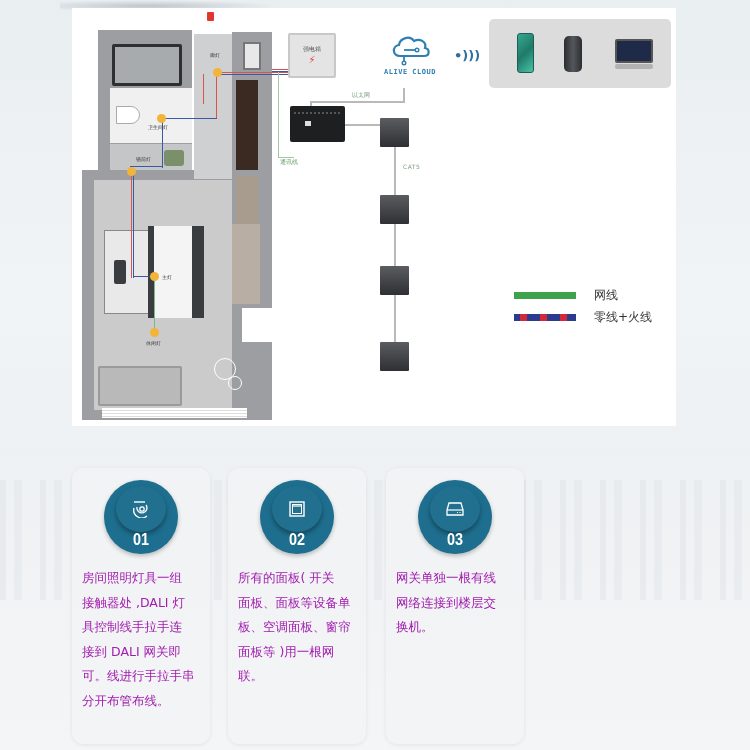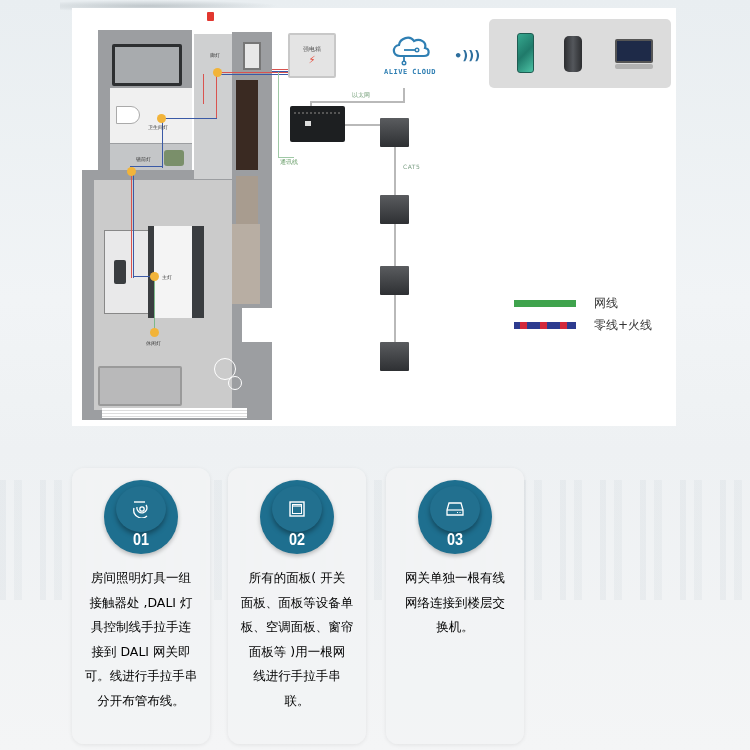--- a/index.html
+++ b/index.html
@@ -93,23 +93,22 @@
     background: #22708f; box-shadow: 0 3px 5px rgba(0,0,0,0.35);
     display: flex; align-items: center; justify-content: center;
   }
   .badge-num {
     position: absolute; left: 0; right: 0; top: 50px; text-align: center;
     font-family: "Liberation Sans", sans-serif; font-weight: bold; font-size: 17px; color: #fff;
     transform: scaleX(0.85);
   }
   .card-text {
     position: absolute; left: 10px; right: 10px; top: 98px;
-    font-size: 12.5px; line-height: 24.5px; color: #000000;
+    font-size: 12.5px; line-height: 24.5px; color: #a21caf;
     font-family: "DejaVu Sans", sans-serif;
-    text-align: center;
   }
 </style>
 </head>
 <body>
 
 <div class="bg-cloud"></div>
 <div class="bg-skyline"></div>
 
 <div class="diagram-panel">
 
@@ -212,21 +211,21 @@
   <div class="hline" style="left:273px;top:116px;width:36px;"></div>
   <div class="vline" style="left:322px;top:124px;height:232px;"></div>
   <span class="cat-label" style="left:331px;top:155px;">CAT5</span>
 
   <div class="panel-square" style="left:308px;top:110px;"></div>
   <div class="panel-square" style="left:308px;top:187px;"></div>
   <div class="panel-square" style="left:308px;top:258px;"></div>
   <div class="panel-square" style="left:308px;top:334px;"></div>
 </div>
 
-<div class="legend" style="left:514px;top:292px;">
+<div class="legend" style="left:514px;top:284px;">
   <div class="legend-row">
     <div class="legend-line green"></div>
     <span class="legend-text">网线</span>
   </div>
   <div class="legend-row">
     <div class="legend-line dash"></div>
     <span class="legend-text">零线+火线</span>
   </div>
 </div>
 
@@ -262,21 +261,20 @@
           <line x1="5" y1="6" x2="13" y2="6" stroke="#fff" stroke-width="1.2"></line>
         </svg>
       </div>
       <div class="badge-num">02</div>
     </div>
     <div class="card-text">
       <div>所有的面板( 开关</div>
       <div>面板、面板等设备单</div>
       <div>板、空调面板、窗帘</div>
       <div>面板等 )用一根网</div>
-      <div>线进行手拉手串</div>
       <div>联。</div>
     </div>
   </div>
 
   <div class="card" style="left:314px;">
     <div class="badge">
       <div class="badge-inner">
         <svg width="20" height="16" viewBox="0 0 20 16">
           <path d="M4 2 H16 L18 9 V14 H2 V9 Z" stroke="#fff" stroke-width="1.3" fill="none"></path>
           <line x1="2" y1="9" x2="18" y2="9" stroke="#fff" stroke-width="1.2"></line>

